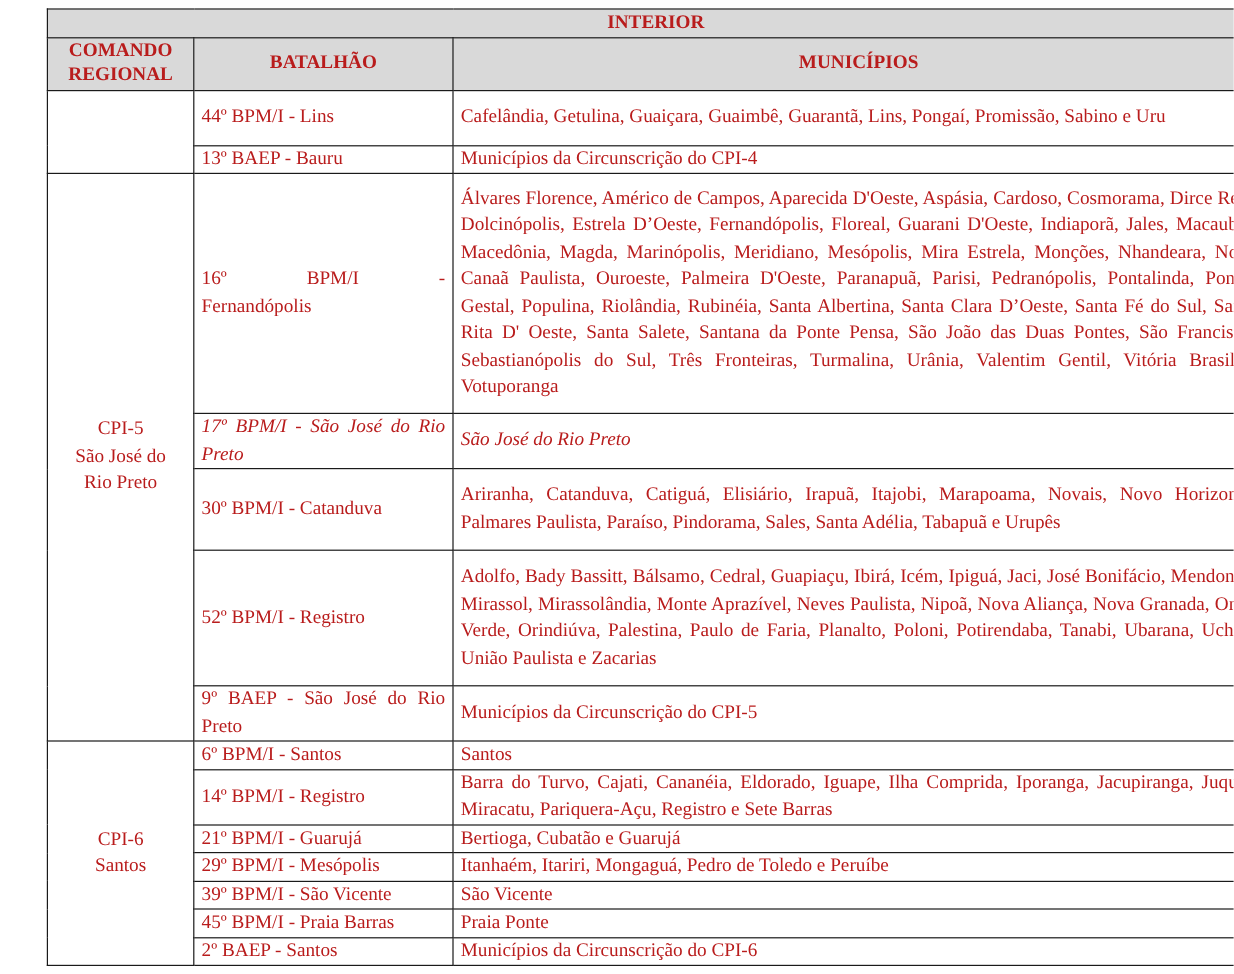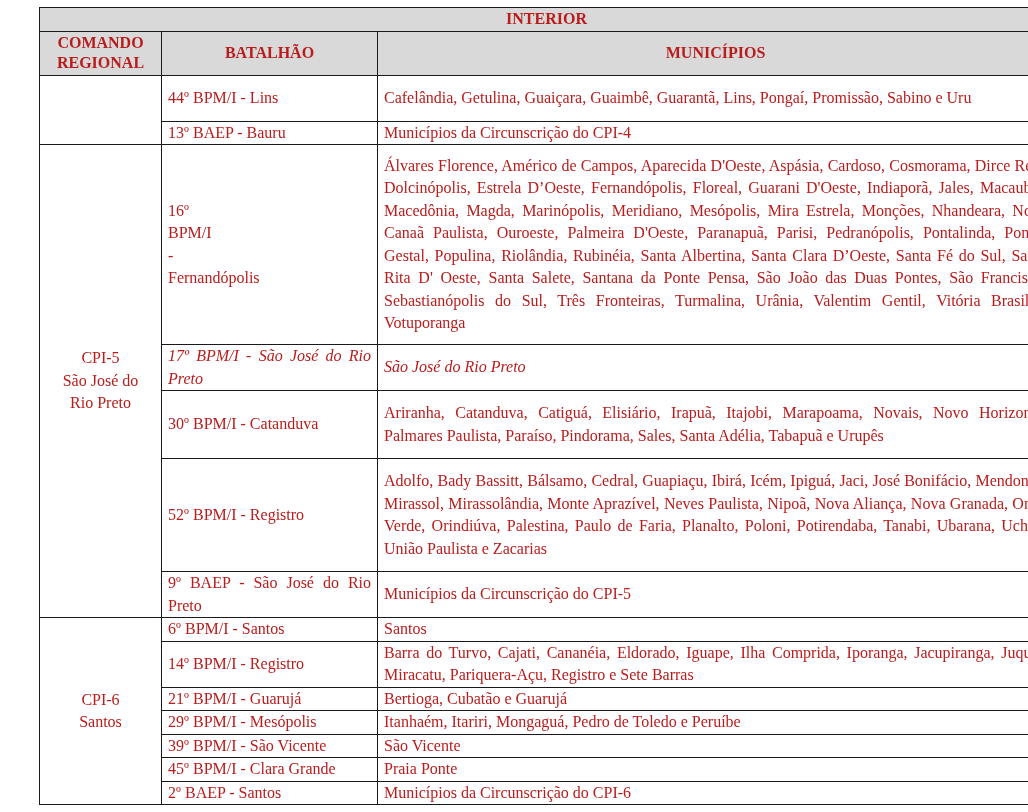--- a/index.html
+++ b/index.html
@@ -40,21 +40,21 @@
     font-size: 16px;
   }
   td.cmd { text-align: center; padding: 0 4px; }
   td.bat { text-align: left; }
   td.bat.just { text-align: justify; text-align-last: left; }
   td.mun { text-align: justify; text-align-last: left; }
   td.mun.single { text-align: left; }
   col.c1 { width: 122px; }
   col.c2 { width: 216px; }
   col.c3 { width: 676px; }
-  .spaced { display: flex; justify-content: space-between; flex-direction: column; }
+  .spaced { display: flex; justify-content: space-between; }
 </style>
 </head>
 <body>
 
 <table class="main">
   <colgroup>
     <col class="c1">
       <col class="c2">
       <col class="c3">
   </colgroup>
@@ -133,21 +133,21 @@
     </tr>
     <tr style="height:23px;">
       <td class="bat">29º BPM/I - Mesópolis</td>
       <td class="mun single">Itanhaém, Itariri, Mongaguá, Pedro de Toledo e Peruíbe</td>
     </tr>
     <tr style="height:23px;">
       <td class="bat">39º BPM/I - São Vicente</td>
       <td class="mun single">São Vicente</td>
     </tr>
     <tr style="height:23px;">
-      <td class="bat">45º BPM/I - Clara Grande</td>
+      <td class="bat">45º BPM/I - Praia Barras</td>
       <td class="mun single">Praia Ponte</td>
     </tr>
     <tr style="height:23px;">
       <td class="bat">2º BAEP - Santos</td>
       <td class="mun single">Municípios da Circunscrição do CPI-6</td>
     </tr>
   </tbody>
 </table>
 
 </body></html>

